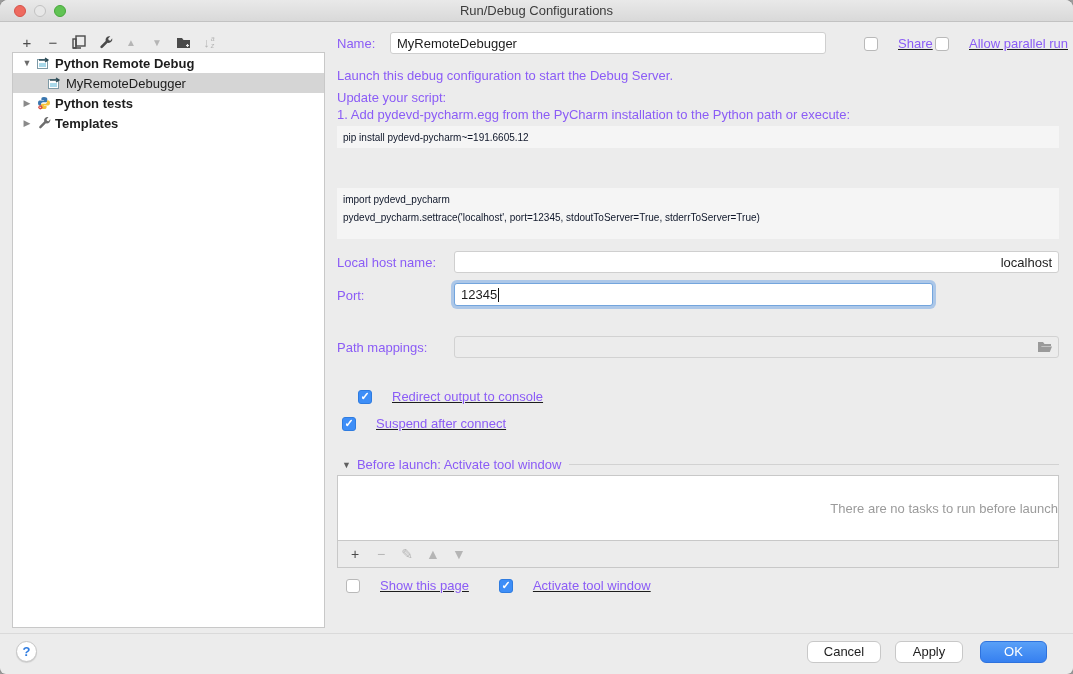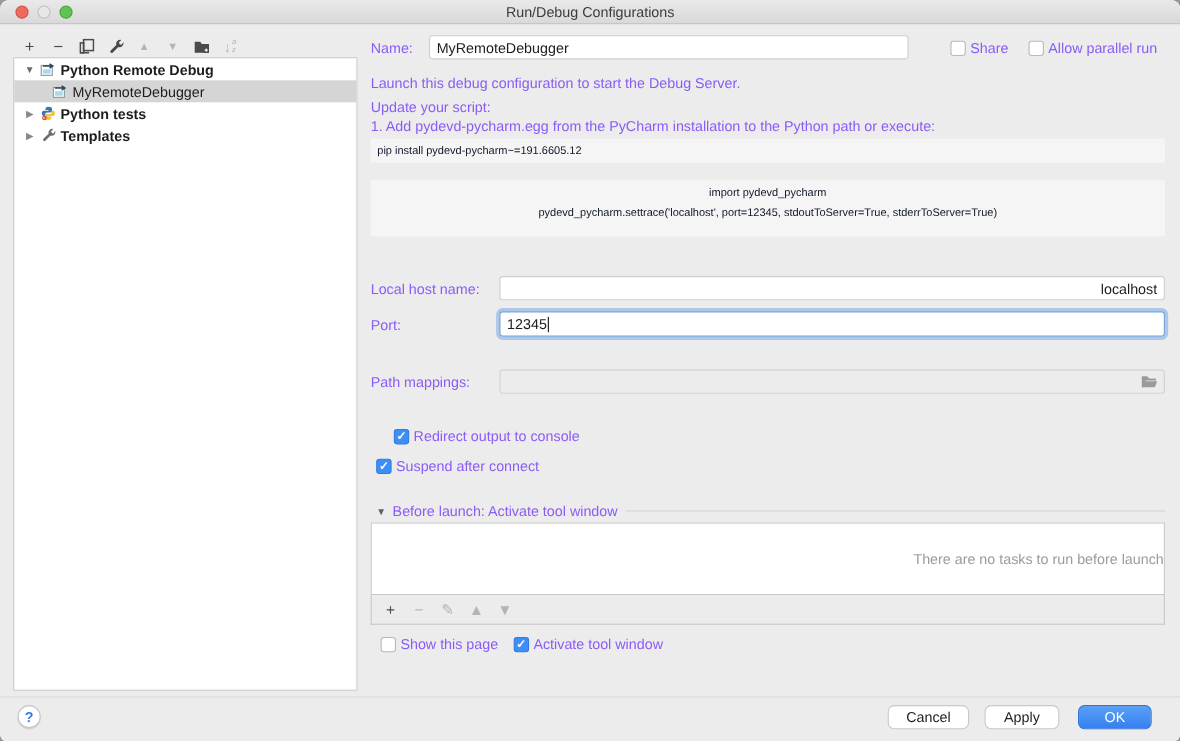--- a/index.html
+++ b/index.html
@@ -103,21 +103,21 @@
   .cb {
     display:inline-block; width:14px; height:14px; border-radius:3px;
     background:#ffffff; border:1px solid #b9b9b9; vertical-align:middle;
     position:relative; flex:none;
   }
   .cb.checked { background:#3e8ef7; border-color:#2f7ce0; }
   .cb.checked::after {
     content:"✓"; position:absolute; left:1.5px; top:-1px;
     color:#fff; font-size:11px; font-weight:bold;
   }
-  .cb-row { position:absolute; display:flex; align-items:center; gap:4px; white-space:nowrap; }
+  .cb-row { position:absolute; display:flex; align-items:center; gap:20px; white-space:nowrap;text-decoration:underline; }
 
   
   .bl-header { position:absolute; display:flex; align-items:center; width:722px; }
   .bl-header .tri { font-size:9px; color:#5f5f5f; margin-right:6px; }
   .bl-header .line { flex:1; height:1px; background:#d2d2d2; margin-left:8px; }
   .bl-box {
     position:absolute; background:#fff; border:1px solid #c8c8c8;
     display:flex; align-items:center; justify-content:flex-end;
   }
   .bl-box .empty { color:#9b9b9b; font-size:13px; }
@@ -255,30 +255,30 @@
 
     <div class="abs plain" style="left:0; top:68px;">Launch this debug configuration to start the Debug Server.</div>
     <div class="abs plain" style="left:0; top:90px;">Update your script:</div>
     <div class="abs plain" style="left:0; top:107px;">1. Add pydevd-pycharm.egg from the PyCharm installation to the Python path or execute:</div>
 
     <div class="codeblock" style="top:126px; height:22px;">
       <div>pip install pydevd-pycharm~=191.6605.12</div>
     </div>
 
 
-    <div class="codeblock" style="top:164px; height:51px;text-align:center;">
+    <div class="codeblock" style="top:188px; height:51px;">
       <div>import pydevd_pycharm</div>
       <div>pydevd_pycharm.settrace('localhost', port=12345, stdoutToServer=True, stderrToServer=True)</div>
     </div>
 
     <div class="abs plain" style="left:0; top:255px;">Local host name:</div>
     <input class="field abs" style="left: 117px; top: 251px; width: 605px; height: 22px; text-align: right;" value="localhost">
 
     <div class="abs plain" style="left:0; top:288px;">Port:</div>
-    <div class="port-field" style="left:117px; top:283px; width:605px; height:23px;">
+    <div class="port-field" style="left:117px; top:283px; width:479px; height:23px;">
       <span>12345</span>
         <span class="caret"></span>
     </div>
 
     <div class="abs plain" style="left:0; top:340px;">Path mappings:</div>
     <div class="disabled-field" style="left:117px; top:336px; width:605px; height:22px;">
       <span class="plain"></span>
       <svg width="15" height="12" viewBox="0 0 15 12">
           <path fill="#9a9a9a" d="M1 1h5l1.5 2H14v2H4.5L2.5 11H1z"></path>
           <path fill="#9a9a9a" d="M3.2 5.5H15L12.8 11H1z"></path>

